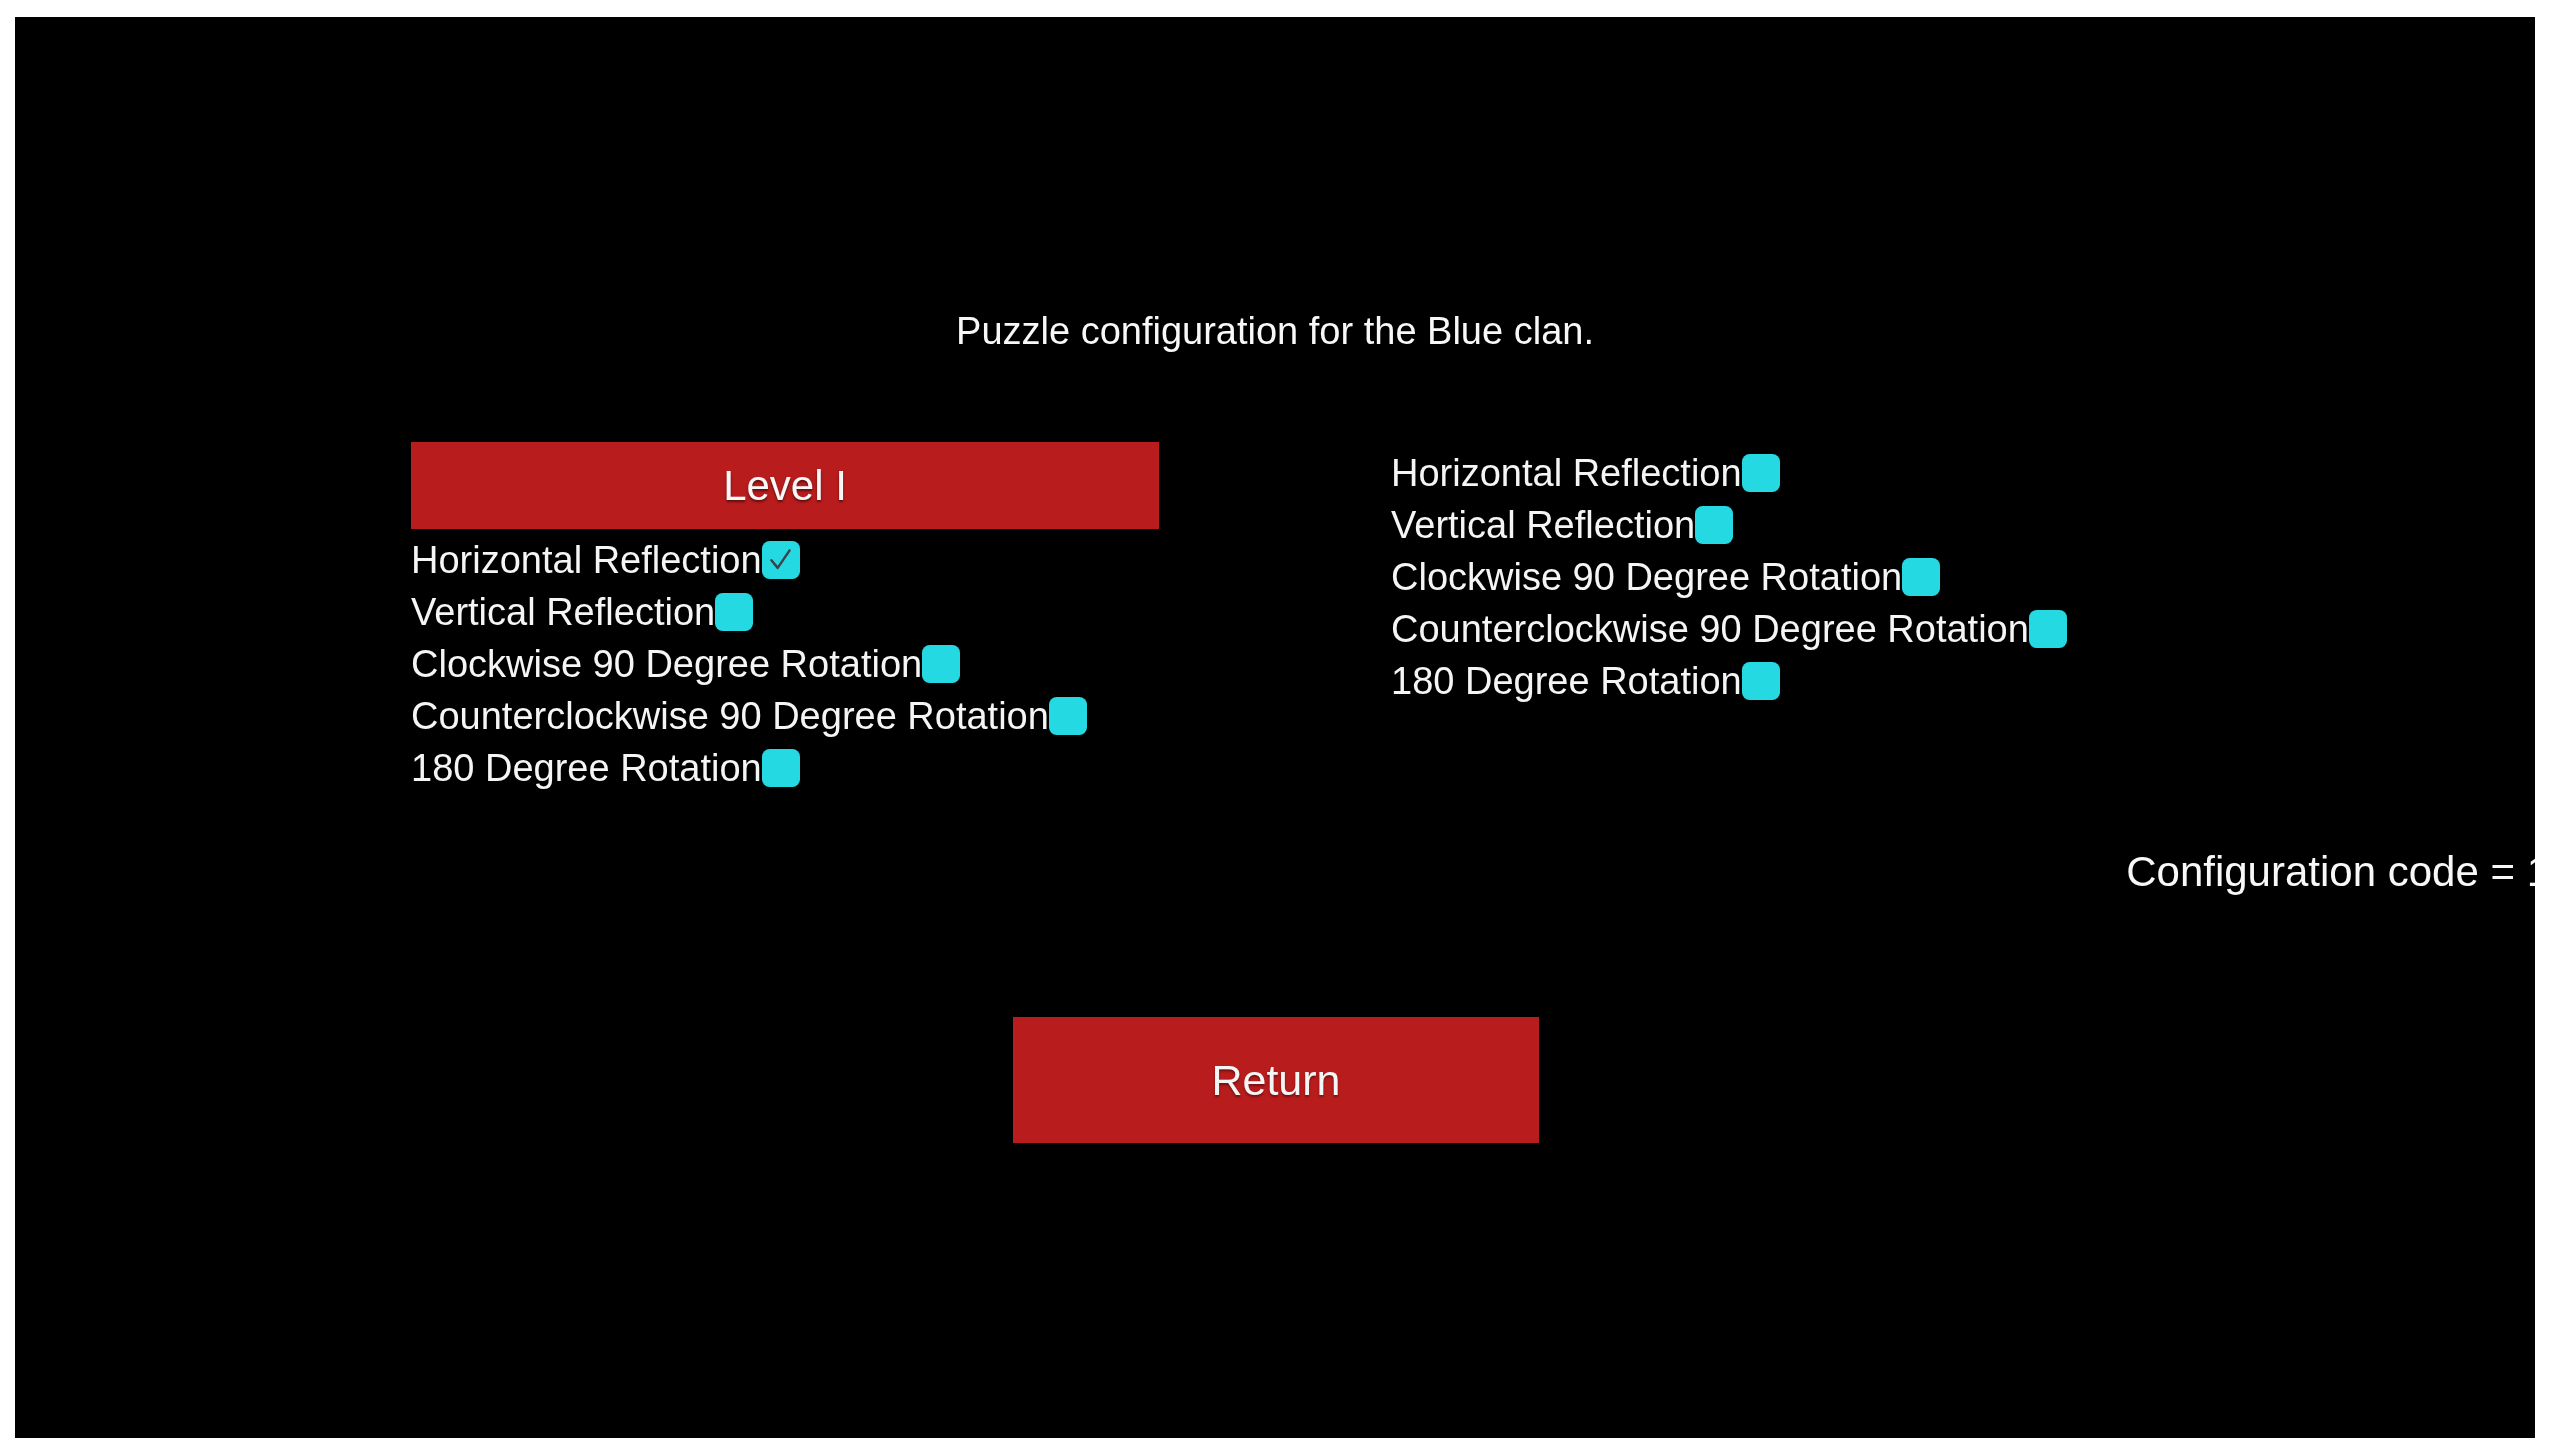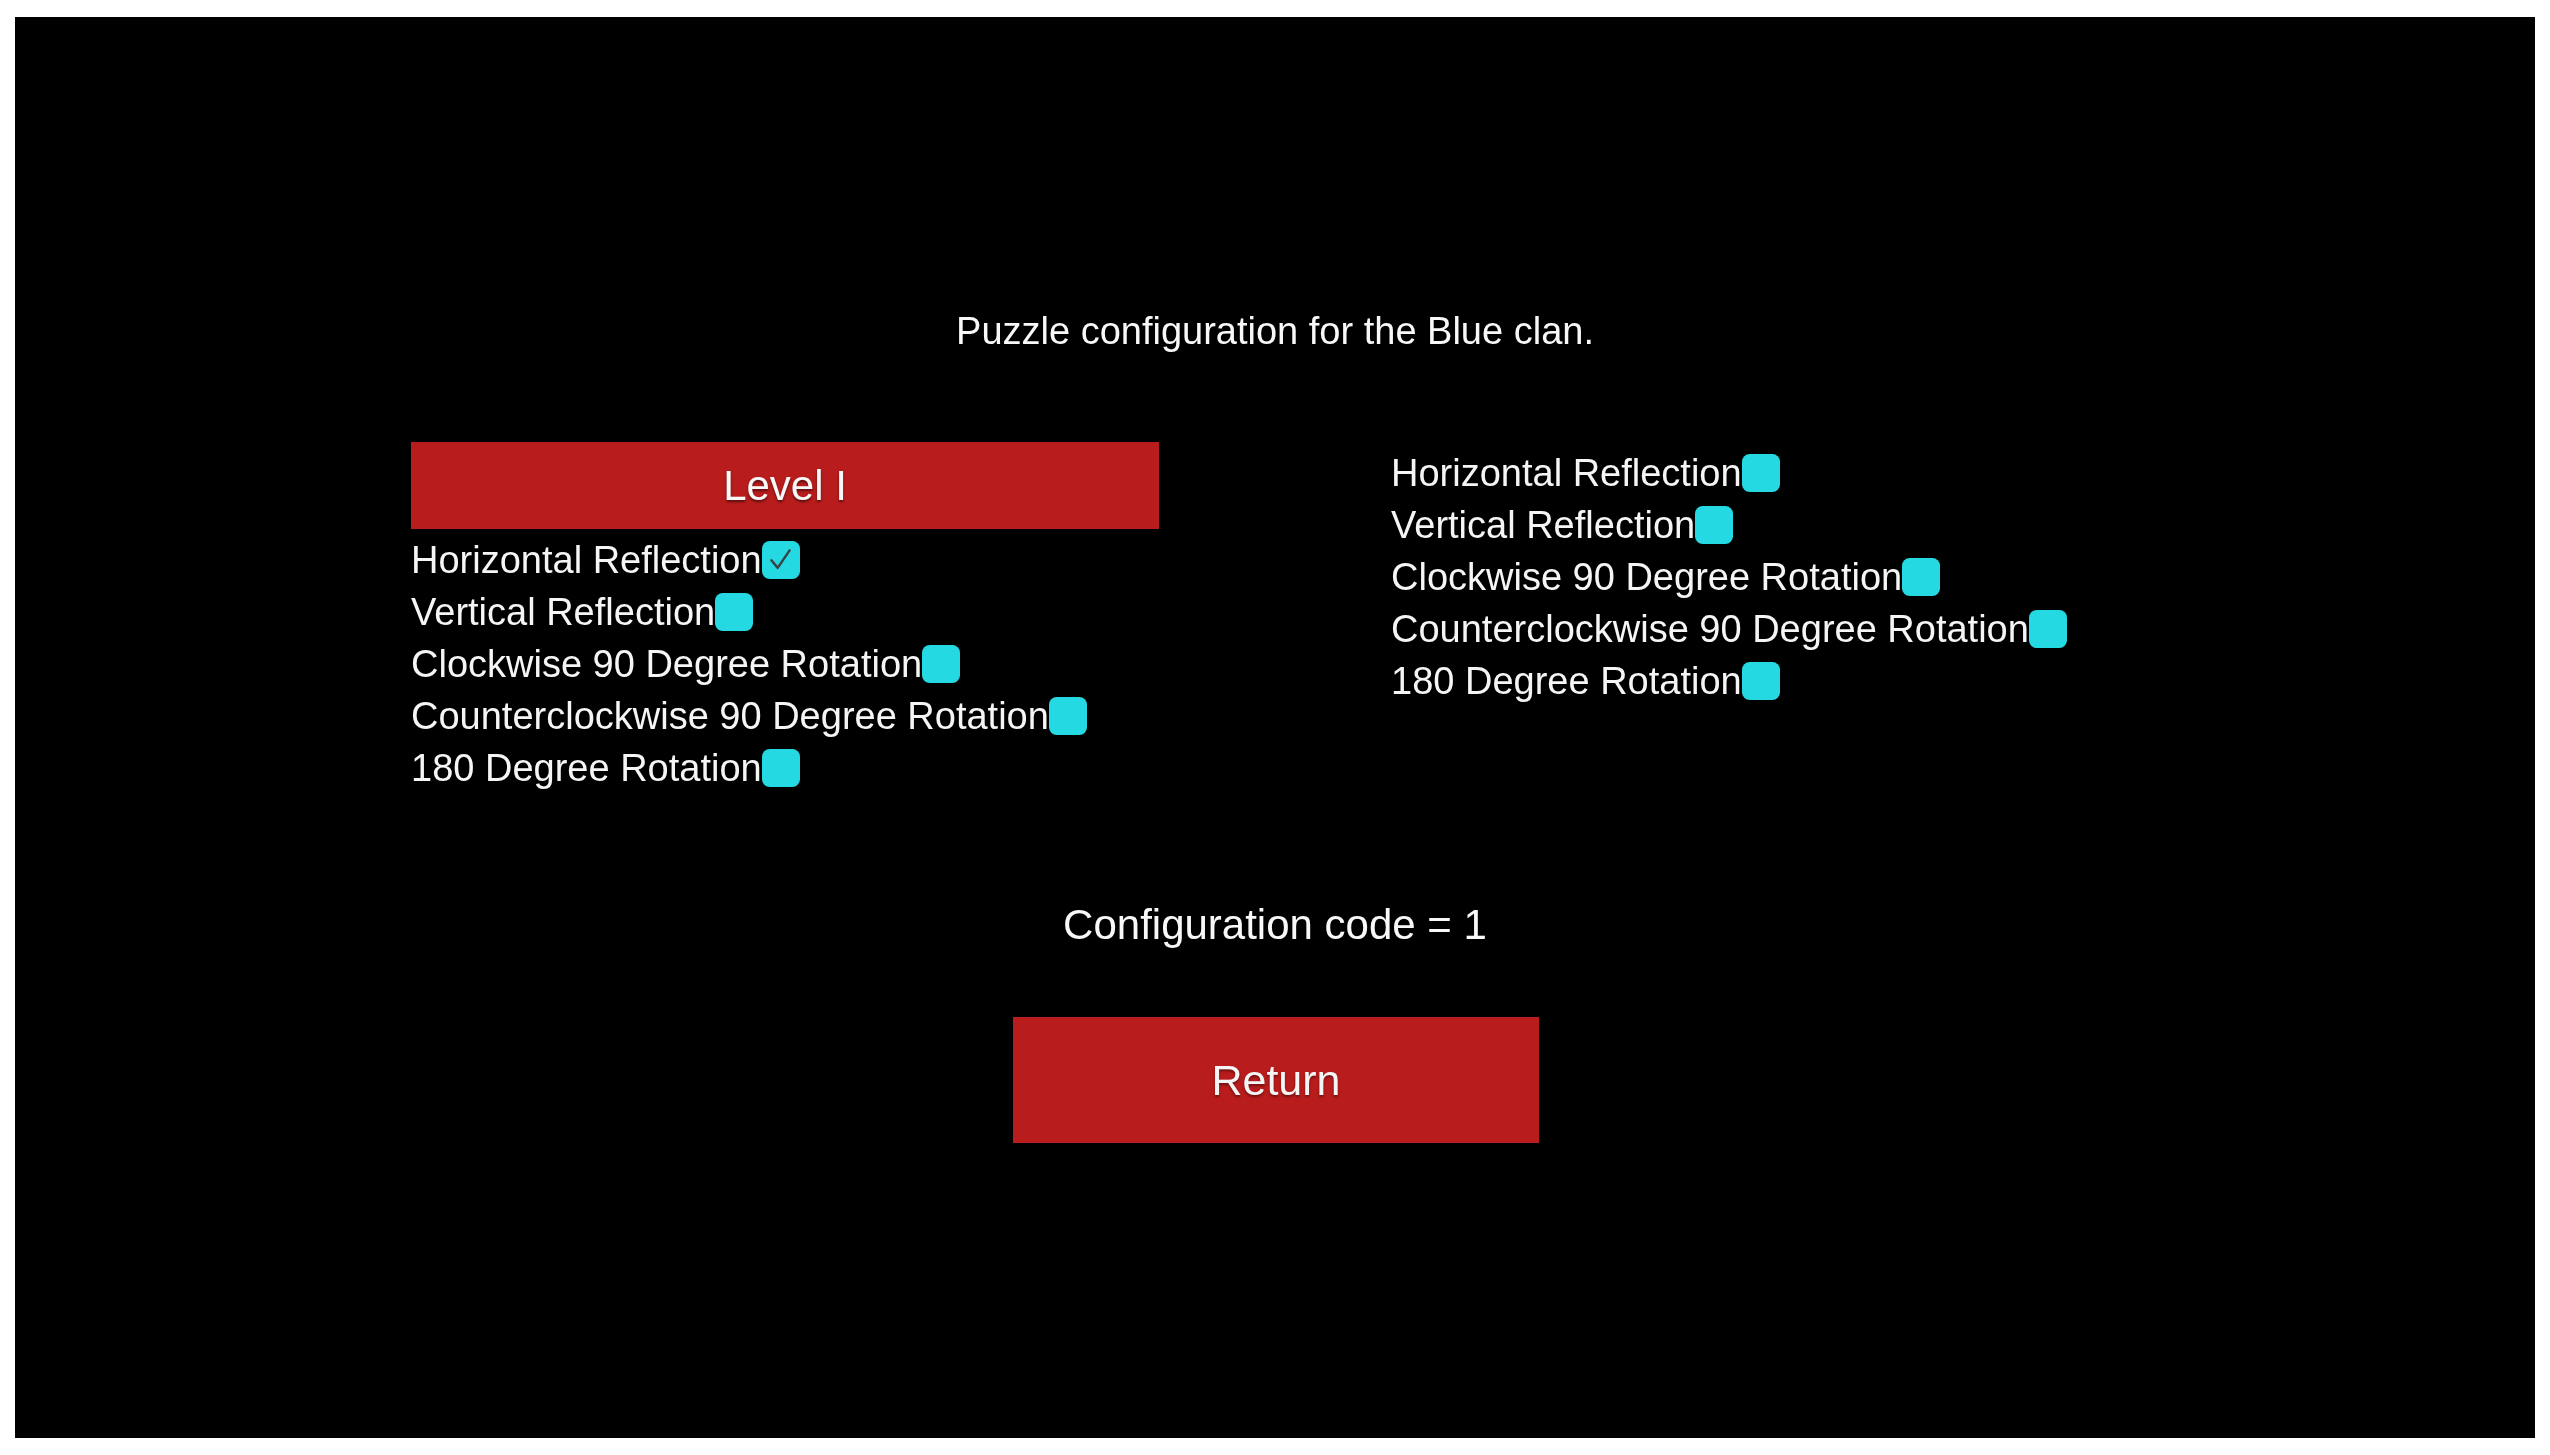--- a/index.html
+++ b/index.html
@@ -52,22 +52,22 @@
     width: 38px; height: 38px;
     background: #25d9e2;
     border-radius: 7.7px;
     flex: 0 0 auto;
     display: flex; align-items: center; justify-content: center;
     cursor: pointer;
   }
   .checkbox .check-icon { display: none; width: 35px; height: 35px; }
   .checkbox.checked .check-icon { display: block; }
   .config-code {
-    position: absolute; left: 0; top: 904px; width: 100%;
-    text-align: center;
+    position: absolute; left: 0; top: 851px; width: 100%;
+    text-align: right;
     font-size: 42px; line-height: 42px;
     color: #f8f8f8;
     text-shadow: 0 1.5px 3.1px rgba(0,0,0,0.85);
   }
   .return-button {
     position: absolute; left: 1013px; top: 1017px;
     width: 526px; height: 126px;
     background: #b91c1c;
     border: none;
     display: flex; align-items: center; justify-content: center;

